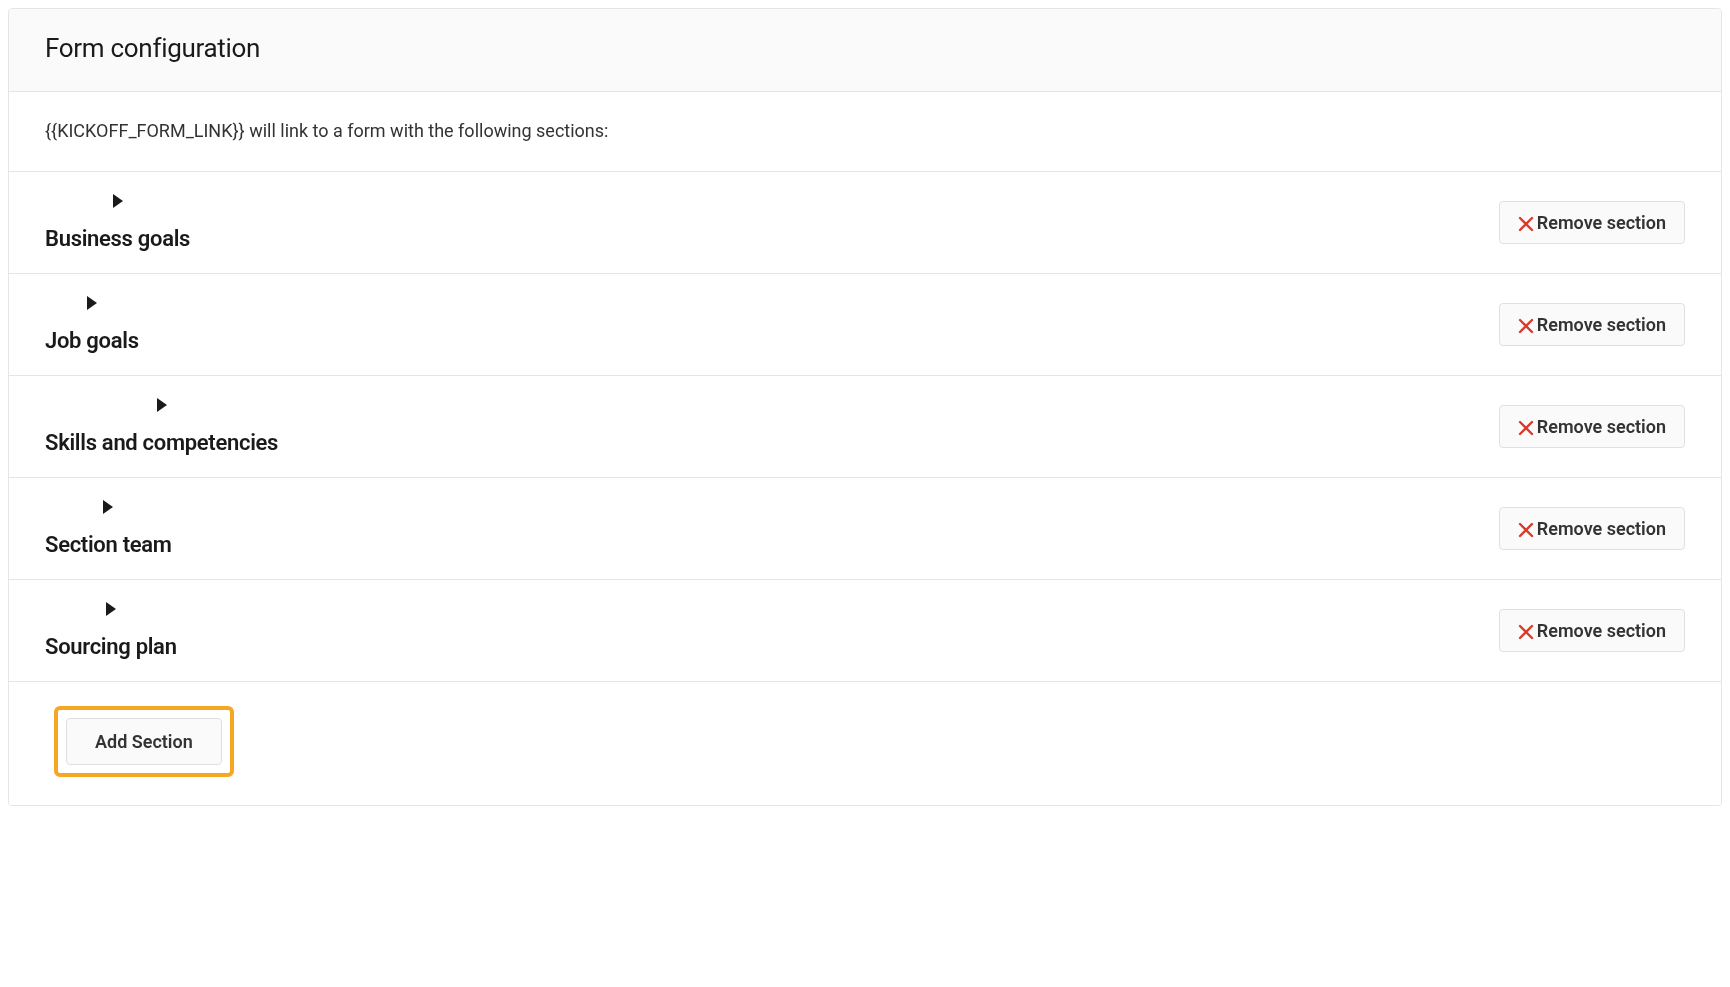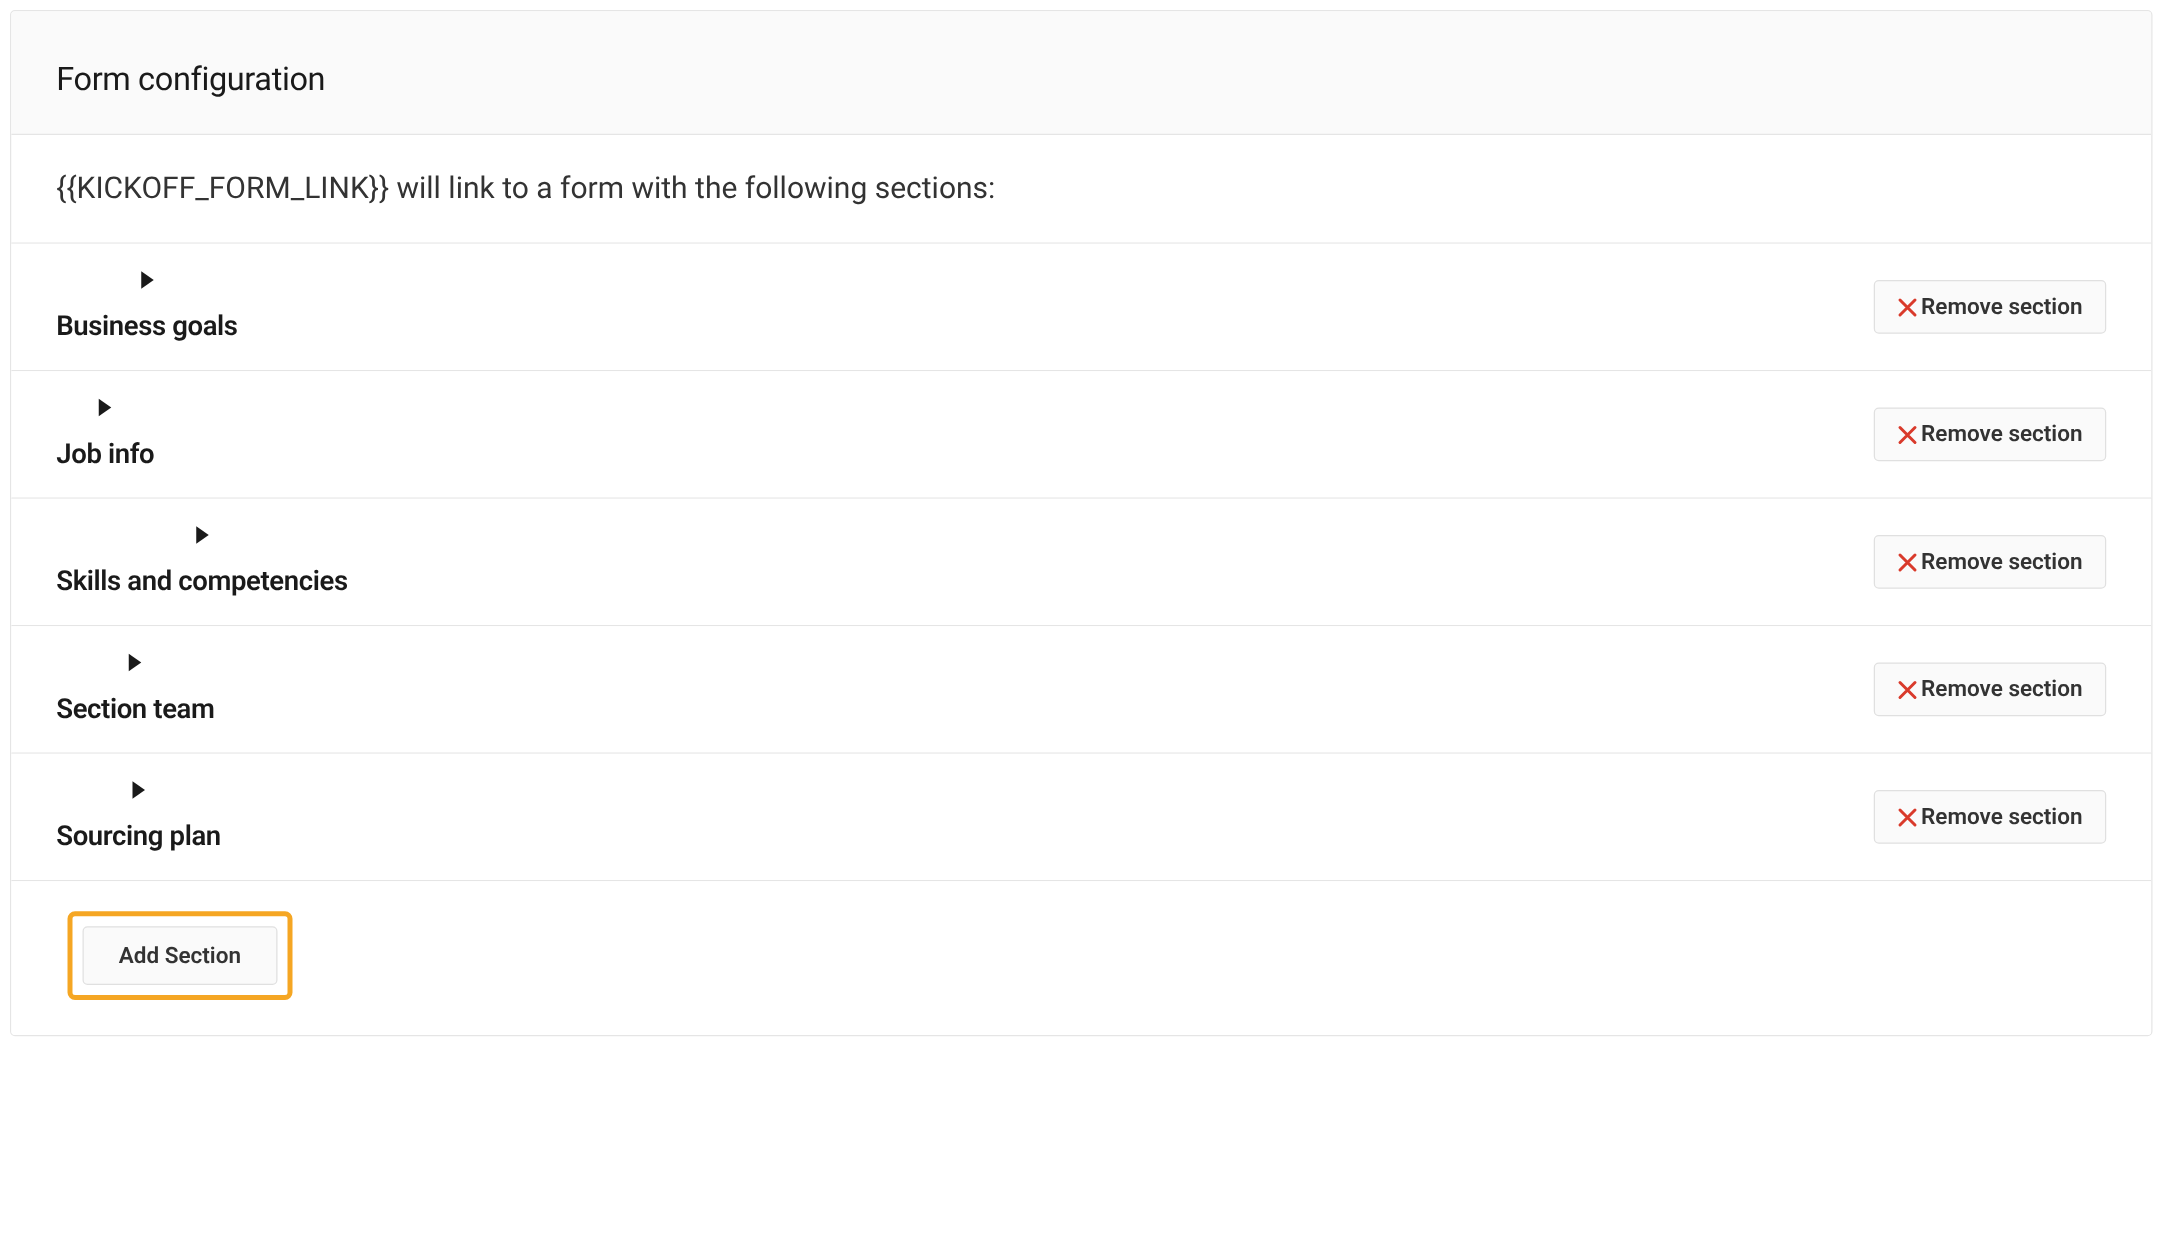--- a/index.html
+++ b/index.html
@@ -20,26 +20,25 @@
     .panel-header {
       background: #fafafa;
       padding: 24px 36px 28px 36px;
       border-bottom: 1px solid #e5e5e5;
     }
     .panel-title {
       font-size: 26px;
       font-weight: 400;
       color: #1a1a1a;
       letter-spacing: -0.3px;
-      margin-top: 16px;
     }
     .intro {
       padding: 28px 36px 30px 36px;
       border-bottom: 1px solid #e5e5e5;
-      font-size: 24px;
+      font-size: 18px;
       color: #333333;
     }
     .section-row {
       display: flex;
       align-items: center;
       justify-content: space-between;
       padding: 22px 36px;
       border-bottom: 1px solid #e5e5e5;
       background: #ffffff;
     }
@@ -130,21 +129,21 @@
             <path d="M2 2 L14 14 M14 2 L2 14" stroke="#d93a2b" stroke-width="2.4" stroke-linecap="round"></path>
           </svg>
       </span>
       <span>Remove section</span>
     </button>
   </div>
 
   <div class="section-row">
     <div class="section-left">
       <span class="triangle"></span>
-      <span class="section-label">Job info</span>
+      <span class="section-label">Job goals</span>
     </div>
     <button class="remove-btn">
       <span class="x-icon">
         <svg viewBox="0 0 16 16">
             <path d="M2 2 L14 14 M14 2 L2 14" stroke="#d93a2b" stroke-width="2.4" stroke-linecap="round"></path>
           </svg>
       </span>
       <span>Remove section</span>
     </button>
   </div>

